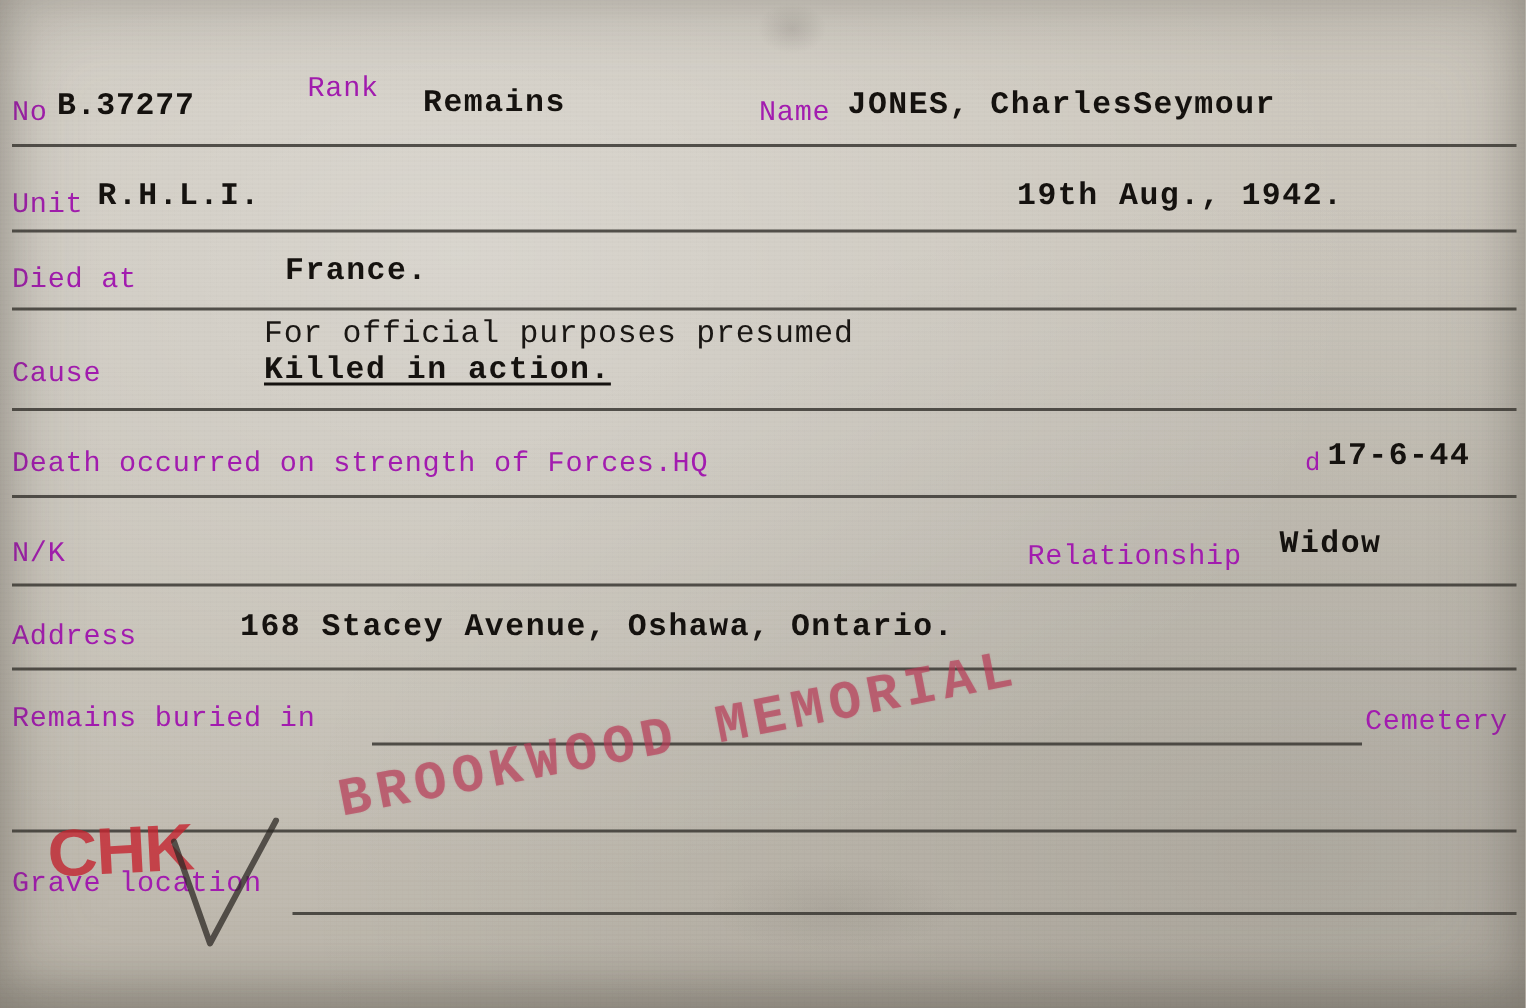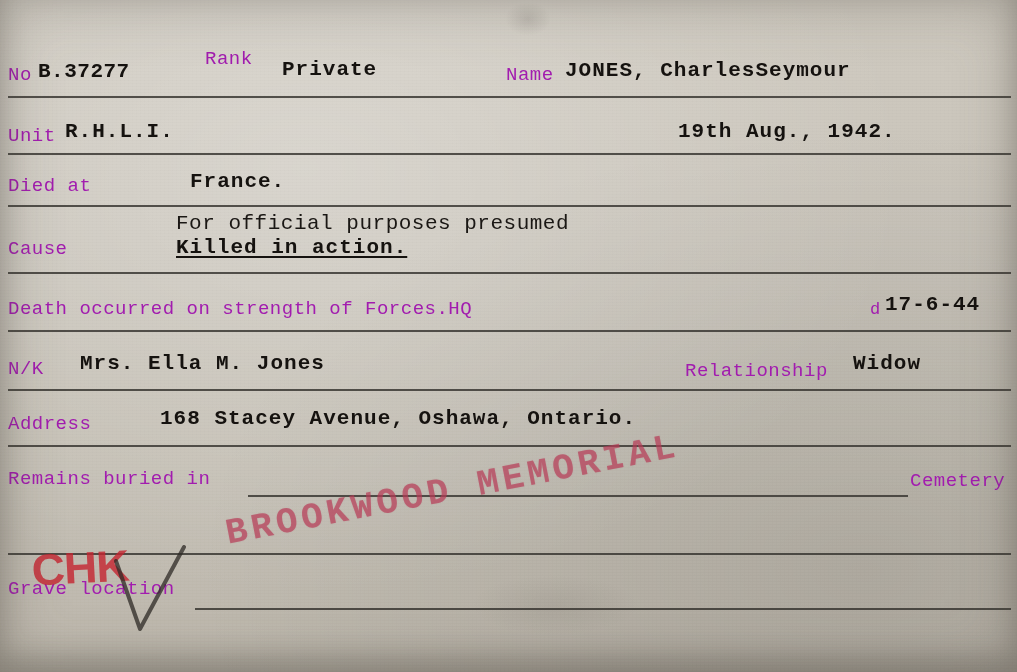--- a/index.html
+++ b/index.html
@@ -134,21 +134,21 @@
 
 <div id="card">
   <div id="paper"></div>
   <div id="grain"></div>
   <div id="top-mark"></div>
 
   <div class="rule" style="left:8px; top:96px; width:1003px;"></div>
   <div class="lbl" style="left:8px; top:64px;">No</div>
   <div class="val" style="left:38px; top:60px;">B.37277</div>
   <div class="lbl" style="left:205px; top:48px;text-align:center;">Rank</div>
-  <div class="val typed" style="left:282px; top:58px;">Private</div>
+  <div class="val typed" style="left:282px; top:58px;">Remains</div>
   <div class="lbl" style="left:478px; top:64px;margin-left:28px;">Name</div>
   <div class="val typed" style="left:565px; top:59px;text-align:right;">JONES, CharlesSeymour</div>
 
   <div class="rule" style="left:8px; top:153px; width:1003px;"></div>
   <div class="lbl" style="left:8px; top:125px;text-align:right;">Unit</div>
   <div class="val typed" style="left:65px; top:120px;text-align:center;">R.H.L.I.</div>
   <div class="val typed" style="left:678px; top:120px;">19th Aug., 1942.</div>
 
   <div class="rule" style="left:8px; top:205px; width:1003px;"></div>
   <div class="lbl" style="left:8px; top:175px;">Died at</div>
@@ -159,21 +159,20 @@
   <div class="val typed underline-word" style="left:176px; top:236px;">Killed in action.</div>
   <div class="val light" style="left:176px; top:212px; font-weight:normal; font-size:21px;">For official purposes presumed</div>
 
   <div class="rule" style="left:8px; top:330px; width:1003px;"></div>
   <div class="lbl" style="left:8px; top:298px;">Death occurred on strength of Forces.HQ</div>
   <div class="lbl" style="left:870px; top:300px; font-size:17px;">d</div>
   <div class="val typed" style="left:885px; top:293px;">17-6-44</div>
 
   <div class="rule" style="left:8px; top:389px; width:1003px;"></div>
   <div class="lbl" style="left:8px; top:358px;">N/K</div>
-  <div class="val typed" style="left:80px; top:352px;">Mrs. Ella M. Jones</div>
   <div class="lbl" style="left:685px; top:360px;">Relationship</div>
   <div class="val typed" style="left:853px; top:352px;">Widow</div>
 
   <div class="rule" style="left:8px; top:445px; width:1003px;"></div>
   <div class="lbl" style="left:8px; top:413px;">Address</div>
   <div class="val typed" style="left:160px; top:407px;">168 Stacey Avenue, Oshawa, Ontario.</div>
 
   <div class="rule" style="left:248px; top:495px; width:660px;"></div>
   <div class="lbl" style="left:8px; top:468px;">Remains buried in</div>
   <div class="val" style="left:300px; top:465px; font-weight:normal;"></div>

